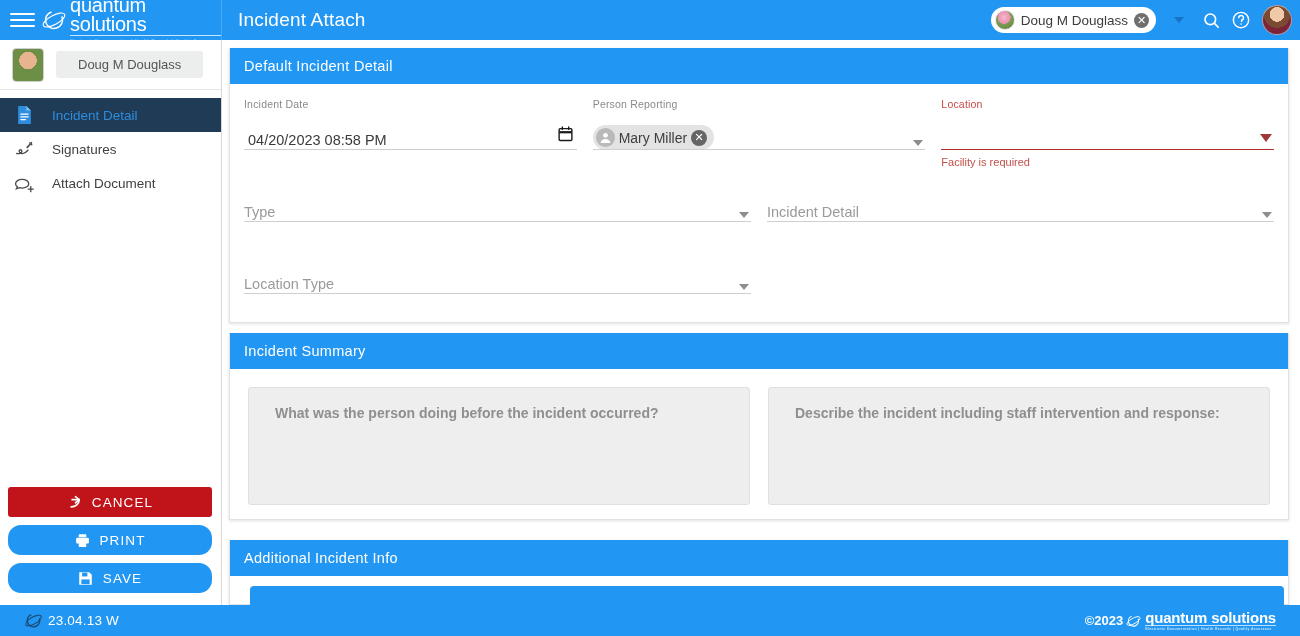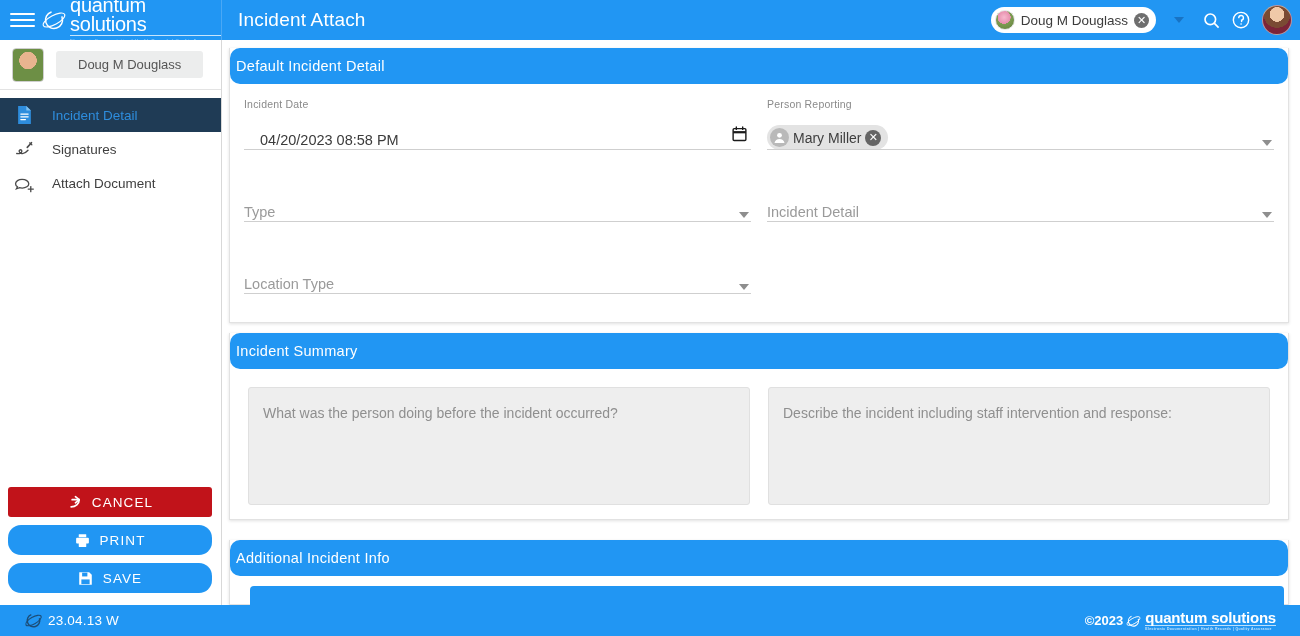--- a/index.html
+++ b/index.html
@@ -119,37 +119,36 @@
     position: absolute; top: 40px; left: 223px; width: 1077px; height: 565px;
     background: #ffffff; overflow: hidden;
   }
   .card {
     position: absolute; left: 6px; width: 1060px;
     background: #fff; border: 1px solid #e2e2e2; border-top: none;
     box-shadow: 0 1px 3px rgba(0,0,0,.12);
   }
   .card-head {
     background: #2196f3; height: 36px; display: flex; align-items: center;
-    padding-left: 6px;
-    border-radius: 10px;
+    padding-left: 14px;
   }
   .card-head-title { font-size: 14.5px; color: #fff; letter-spacing: .3px; }
   .card-body { padding: 14px 14px 10px 14px; }
 
   .form-row { display: flex; gap: 16px; }
   .field { position: relative; flex: 1 1 0; height: 72px; }
 
   .f-label {
     font-size: 10.5px; color: #8a8a8a; position: absolute; top: 0; left: 0;
     letter-spacing: .2px; white-space: nowrap;
   }
   .f-label.err { color: #c74a4a; }
 
   .f-value {
-    position: absolute; bottom: 22px; left: 16px; font-size: 14.5px;
+    position: absolute; bottom: 22px; left: 4px; font-size: 14.5px;
     color: #3b3b3b; white-space: nowrap; margin-top: 12px;
   }
   .f-placeholder {
     position: absolute; bottom: 22px; left: 0; font-size: 14.5px;
     color: #9a9a9a; white-space: nowrap;
   }
   .f-underline {
     position: absolute; bottom: 20px; left: 0; right: 0; height: 1px; background: #cfcfcf;
   }
   .f-underline.err { background: #b03030; height: 1.4px; }
@@ -177,22 +176,22 @@
   .chip-person-name { font-size: 14px; color: #3e3e3e; white-space: nowrap; }
   .chip-person-x {
     width: 16px; height: 16px; border-radius: 50%; background: #656565; color: #fff;
     font-size: 11px; line-height: 16px; text-align: center; flex: 0 0 16px;
     cursor: pointer; font-family: "DejaVu Sans", sans-serif;
   }
 
   .ta-row { display: flex; gap: 18px; padding: 4px 2px 6px 2px; }
   .ta {
     flex: 1 1 0; height: 118px; background: #eeeeee; border: 1px solid #e0e0e0;
-    border-radius: 3px; padding: 16px 14px; font-size: 14px; color: #8f8f8f;
-    resize: none; font-family: "Liberation Sans", sans-serif; line-height: 18px;
+    border-radius: 3px; padding: 16px 26px; font-size: 14px; color: #8f8f8f;
+    resize: none; font-family: "Liberation Sans", sans-serif; line-height: 18px; font-weight: bold;
   }
   .ta::placeholder { color: #8f8f8f; }
 
   .peek {
     position: absolute; left: 20px; width: 1034px; height: 22px;
     background: #2196f3; border-radius: 4px 4px 0 0;
   }
 
   
   .footer {
@@ -366,20 +365,26 @@
                   <path d="M1.6 13c.5-3 2.8-4.4 5.4-4.4S11.9 10 12.4 13z"></path>
                 </svg>
               </span>
               <span class="chip-person-name">Mary Miller</span>
               <span class="chip-person-x">✕</span>
             </div>
             <span class="f-caret"></span>
             <div class="f-underline"></div>
           </div>
 
+          <div class="field">
+            <div class="f-label err">Location</div>
+            <span class="f-caret err"></span>
+            <div class="f-underline err"></div>
+            <div class="f-error">Facility is required</div>
+          </div>
         </div>
 
         <div class="form-row">
           <div class="field">
             <div class="f-placeholder">Type</div>
             <span class="f-caret"></span>
             <div class="f-underline"></div>
           </div>
           <div class="field">
             <div class="f-placeholder">Incident Detail</div>

